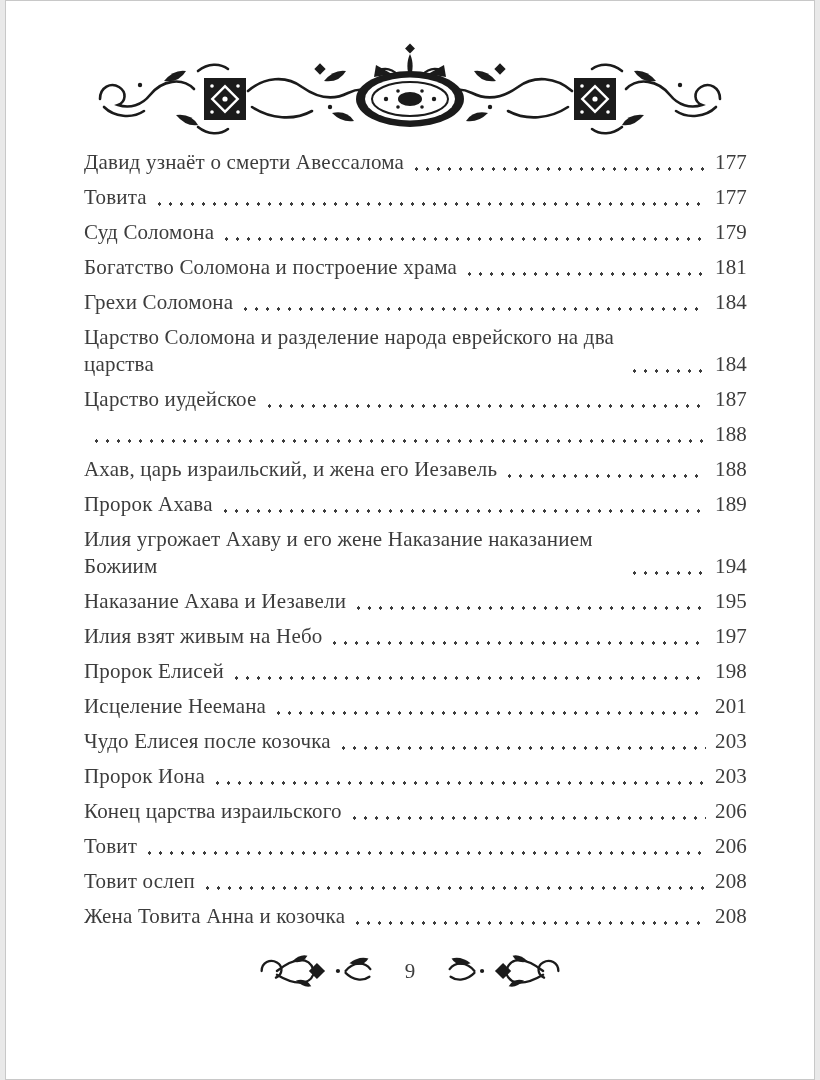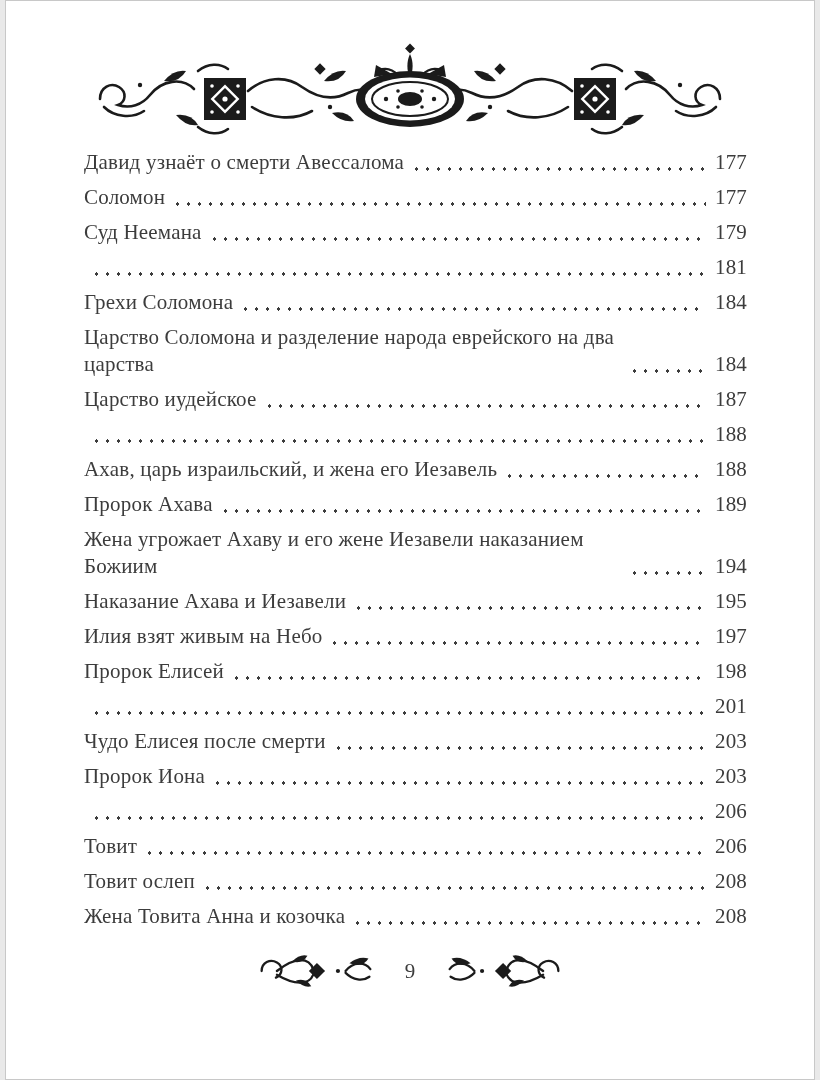--- a/index.html
+++ b/index.html
@@ -145,30 +145,31 @@
     </svg>
   </div>
 
   <nav class="toc">
       <div class="toc-entry">
       <span class="toc-title">Давид узнаёт о смерти Авессалома</span>
       <span class="toc-leader"></span>
       <span class="toc-page">177</span>
     </div>
       <div class="toc-entry">
-      <span class="toc-title">Соломон</span>
+      <span class="toc-title">Товита</span>
       <span class="toc-leader"></span>
       <span class="toc-page">177</span>
     </div>
       <div class="toc-entry">
-      <span class="toc-title">Суд Неемана</span>
+      <span class="toc-title">Суд Соломона</span>
       <span class="toc-leader"></span>
       <span class="toc-page">179</span>
     </div>
       <div class="toc-entry">
+      <span class="toc-title">Богатство Соломона и построение храма</span>
       <span class="toc-leader"></span>
       <span class="toc-page">181</span>
     </div>
       <div class="toc-entry">
       <span class="toc-title">Грехи Соломона</span>
       <span class="toc-leader"></span>
       <span class="toc-page">184</span>
     </div>
       <div class="toc-entry">
       <span class="toc-title">Царство Соломона и разделение народа еврейского на два царства</span>
@@ -188,54 +189,56 @@
       <span class="toc-title">Ахав, царь израильский, и жена его Иезавель</span>
       <span class="toc-leader"></span>
       <span class="toc-page">188</span>
     </div>
       <div class="toc-entry">
       <span class="toc-title">Пророк Ахава</span>
       <span class="toc-leader"></span>
       <span class="toc-page">189</span>
     </div>
       <div class="toc-entry">
-      <span class="toc-title">Жена угрожает Ахаву и его жене Иезавели наказанием Божиим</span>
+      <span class="toc-title">Илия угрожает Ахаву и его жене Наказание наказанием Божиим</span>
       <span class="toc-leader"></span>
       <span class="toc-page">194</span>
     </div>
       <div class="toc-entry">
       <span class="toc-title">Наказание Ахава и Иезавели</span>
       <span class="toc-leader"></span>
       <span class="toc-page">195</span>
     </div>
       <div class="toc-entry">
       <span class="toc-title">Илия взят живым на Небо</span>
       <span class="toc-leader"></span>
       <span class="toc-page">197</span>
     </div>
       <div class="toc-entry">
       <span class="toc-title">Пророк Елисей</span>
       <span class="toc-leader"></span>
       <span class="toc-page">198</span>
     </div>
       <div class="toc-entry">
+      <span class="toc-title">Исцеление Неемана</span>
       <span class="toc-leader"></span>
       <span class="toc-page">201</span>
     </div>
       <div class="toc-entry">
-      <span class="toc-title">Чудо Елисея после смерти</span>
+      <span class="toc-title">Чудо Елисея после козочка</span>
       <span class="toc-leader"></span>
       <span class="toc-page">203</span>
     </div>
       <div class="toc-entry">
       <span class="toc-title">Пророк Иона</span>
       <span class="toc-leader"></span>
       <span class="toc-page">203</span>
     </div>
       <div class="toc-entry">
+      <span class="toc-title">Конец царства израильского</span>
       <span class="toc-leader"></span>
       <span class="toc-page">206</span>
     </div>
       <div class="toc-entry">
       <span class="toc-title">Товит</span>
       <span class="toc-leader"></span>
       <span class="toc-page">206</span>
     </div>
       <div class="toc-entry">
       <span class="toc-title">Товит ослеп</span>

